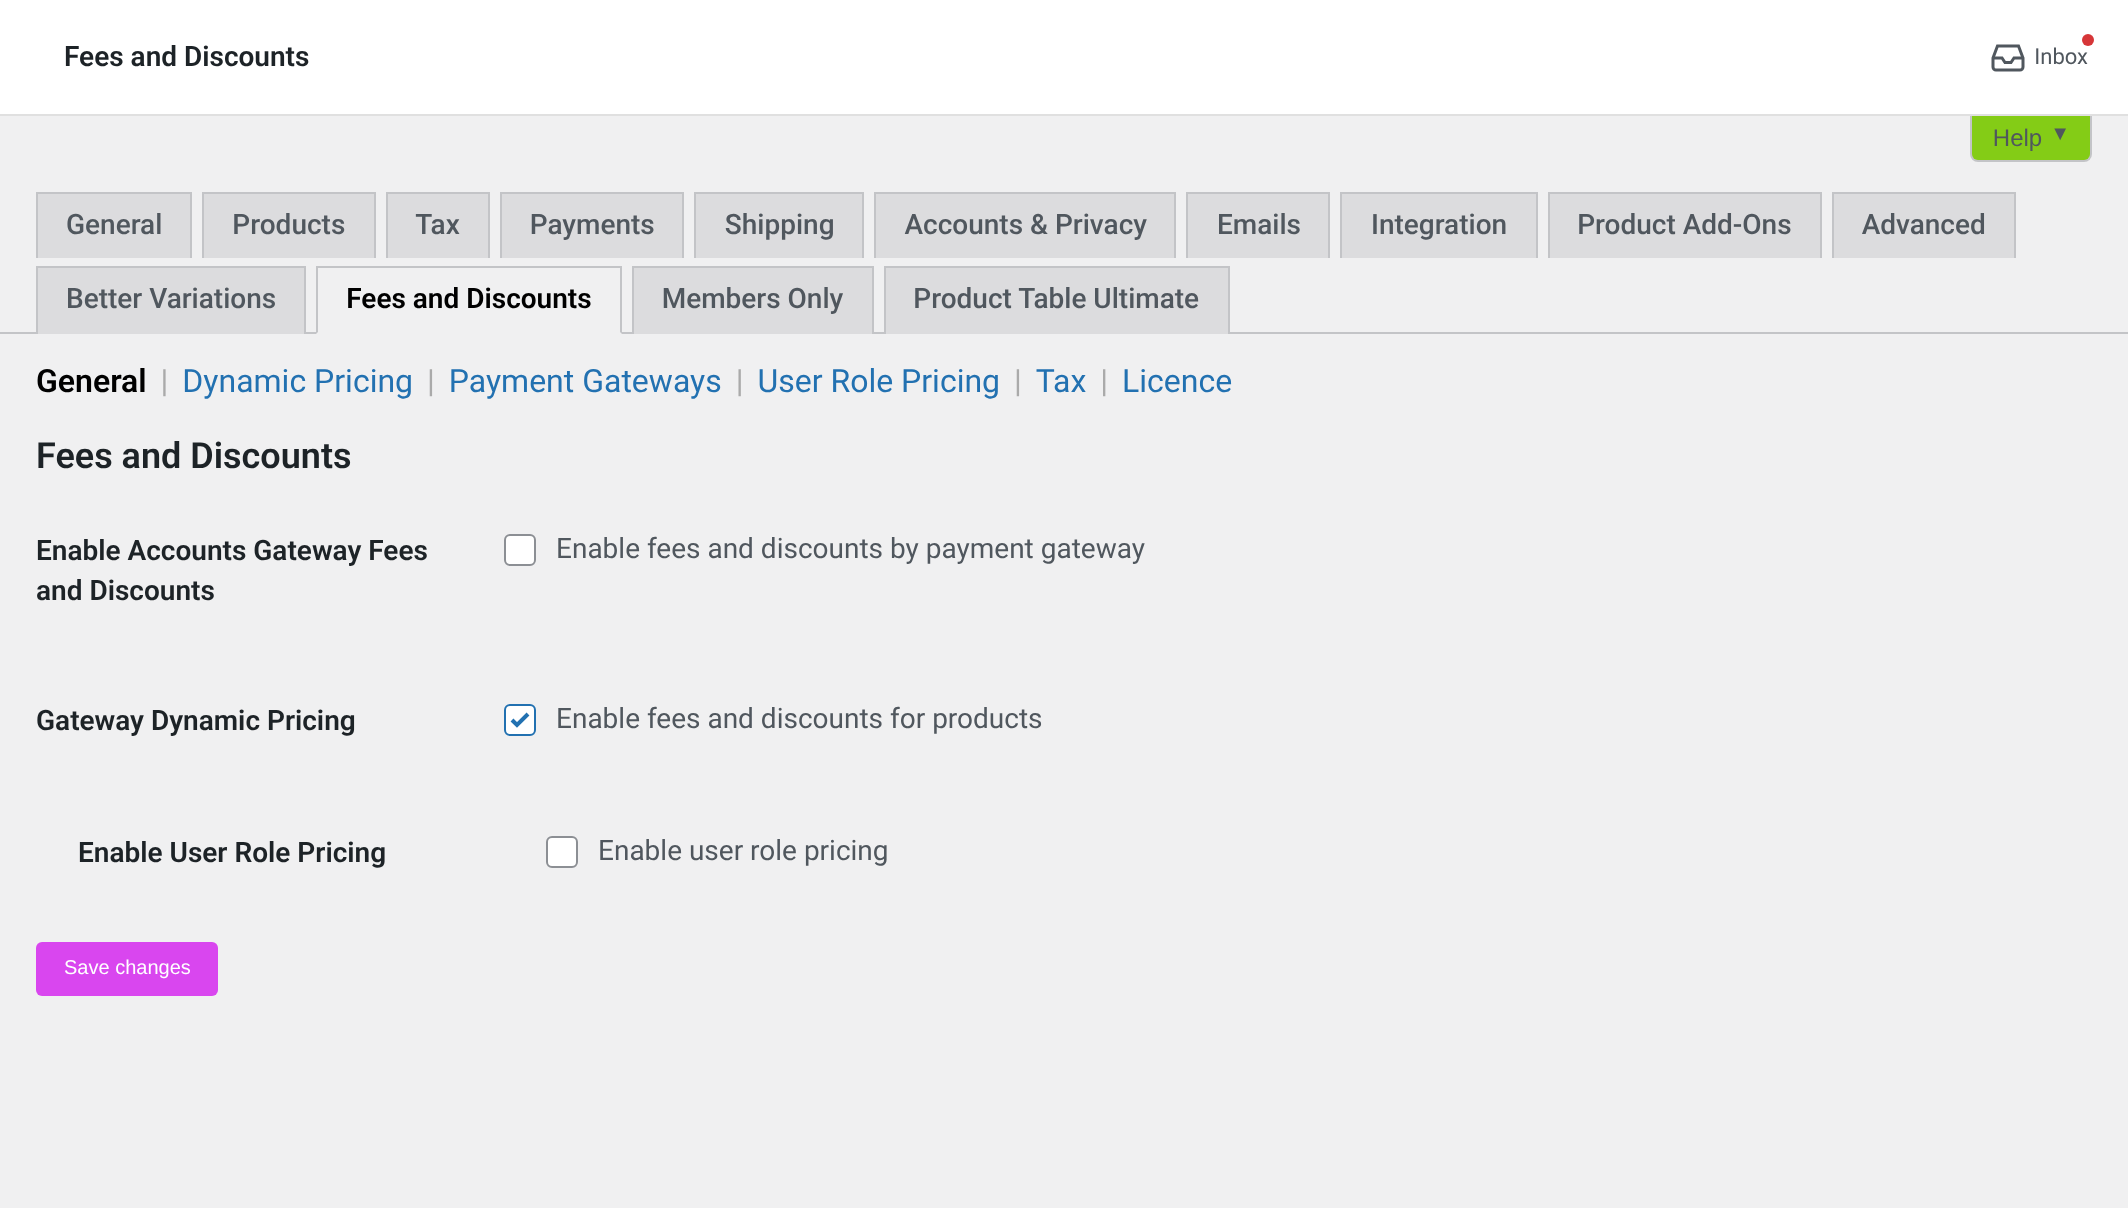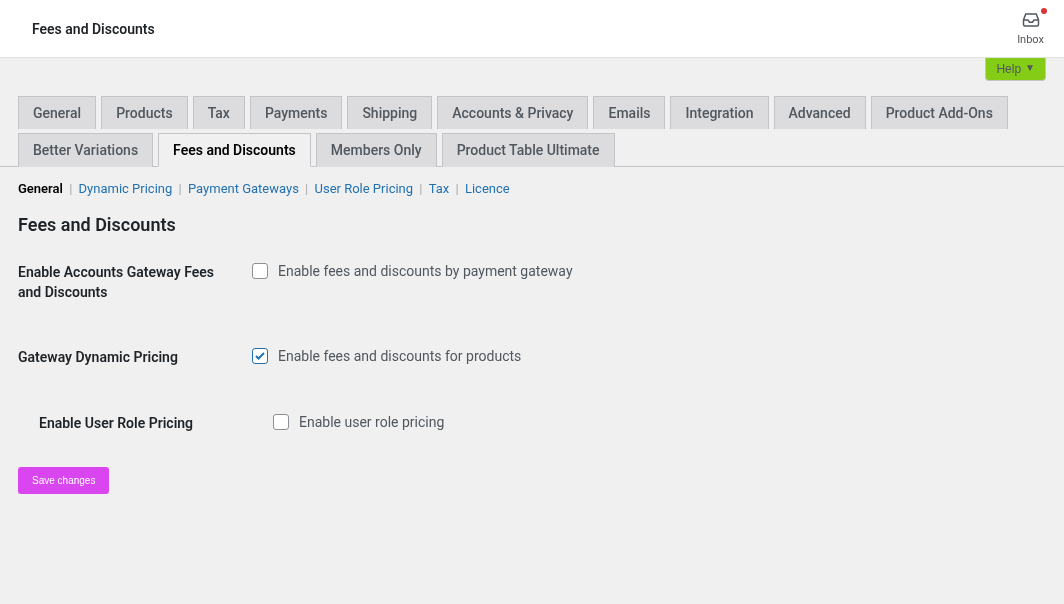--- a/index.html
+++ b/index.html
@@ -21,21 +21,21 @@
   padding: 0 20px 0 32px;
   border-bottom: 1px solid #e0e0e0;
 }
 .header-title {
   font-size: 14px;
   font-weight: 600;
   color: #1d2327;
 }
 .inbox {
   display: flex;
-  flex-direction: column;
+  flex-direction: row;
   align-items: center;
   gap: 4px;
   cursor: pointer;
   position: relative;
 }
 .inbox svg { width: 18px; height: 18px; }
 .inbox-dot {
   position: absolute;
   top: -3px; right: -3px;
   width: 6px; height: 6px;
@@ -83,21 +83,21 @@
   white-space: nowrap;
 }
 .nav-tab.active {
   background: #f0f0f1;
   border-bottom: 1px solid #f0f0f1;
   color: #000;
   font-weight: 600;
 }
 .subsubsub {
   padding: 14px 0 0 18px;
-  font-size: 13px;
+  font-size: 16px;
 }
 .subsubsub a {
   color: #2271b1;
   text-decoration: none;
   cursor: pointer;
 }
 .subsubsub .current {
   color: #000;
   font-weight: 600;
 }
@@ -192,22 +192,22 @@
 
   <div class="nav-tab-wrapper">
     <a class="nav-tab">General</a>
     <a class="nav-tab">Products</a>
     <a class="nav-tab">Tax</a>
     <a class="nav-tab">Payments</a>
     <a class="nav-tab">Shipping</a>
     <a class="nav-tab">Accounts &amp; Privacy</a>
     <a class="nav-tab">Emails</a>
     <a class="nav-tab">Integration</a>
+    <a class="nav-tab">Product Add-Ons</a>
     <a class="nav-tab">Advanced</a>
-    <a class="nav-tab">Product Add-Ons</a>
     <a class="nav-tab">Better Variations</a>
     <a class="nav-tab active">Fees and Discounts</a>
     <a class="nav-tab">Members Only</a>
     <a class="nav-tab">Product Table Ultimate</a>
   </div>
 
   <div class="subsubsub">
     <span class="current">General</span>
     <span class="sep"> | </span>
     <a>Dynamic Pricing</a>

